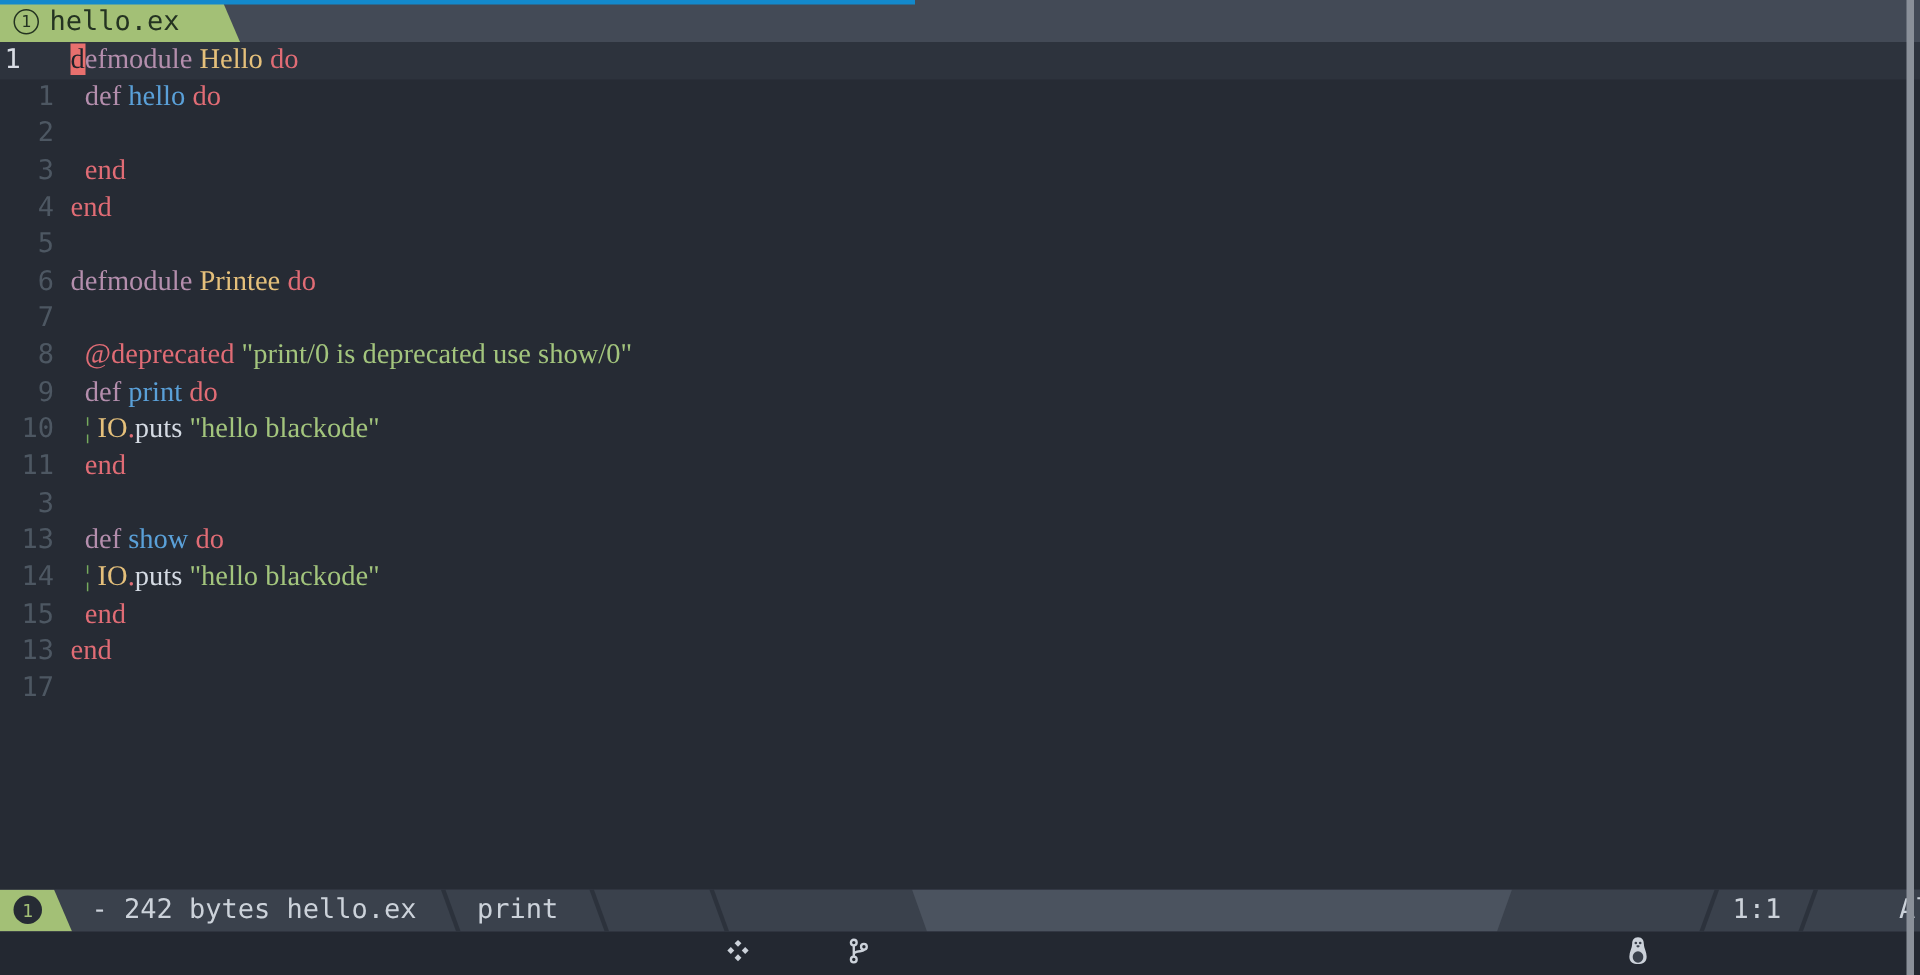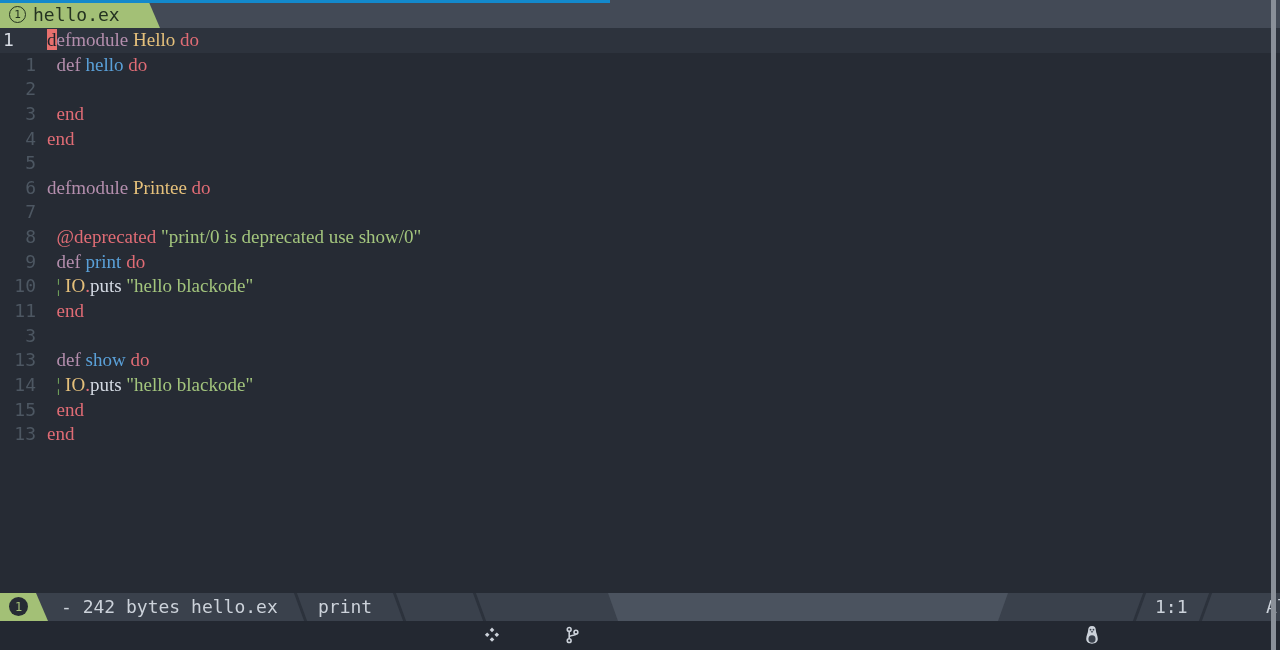--- a/index.html
+++ b/index.html
@@ -89,20 +89,21 @@
       <div class="row"><span class="gutter">7</span><span class="code"></span></div>
       <div class="row"><span class="gutter">8</span><span class="code"><span style="color: rgb(212, 218, 227);">  </span><span style="color: rgb(224, 108, 117);">@deprecated</span><span style="color: rgb(212, 218, 227);"> </span><span style="color: rgb(163, 197, 125);">"print/0 is deprecated use show/0"</span></span></div>
       <div class="row"><span class="gutter">9</span><span class="code"><span style="color: rgb(212, 218, 227);">  </span><span style="color: rgb(180, 142, 173);">def</span><span style="color: rgb(212, 218, 227);"> </span><span style="color: rgb(90, 160, 216);">print</span><span style="color: rgb(212, 218, 227);"> </span><span style="color: rgb(224, 108, 117);">do</span></span></div>
       <div class="row"><span class="gutter">10</span><span class="code"><span style="color: rgb(212, 218, 227);">  </span><span style="color: rgb(118, 171, 94);">¦</span><span style="color: rgb(212, 218, 227);"> </span><span style="color: rgb(229, 192, 123);">IO</span><span style="color: rgb(224, 108, 117);">.</span><span style="color: rgb(212, 218, 227);">puts</span><span style="color: rgb(212, 218, 227);"> </span><span style="color: rgb(163, 197, 125);">"hello blackode"</span></span></div>
       <div class="row"><span class="gutter">11</span><span class="code"><span style="color: rgb(212, 218, 227);">  </span><span style="color: rgb(224, 108, 117);">end</span></span></div>
       <div class="row"><span class="gutter">3</span><span class="code"></span></div>
       <div class="row"><span class="gutter">13</span><span class="code"><span style="color: rgb(212, 218, 227);">  </span><span style="color: rgb(180, 142, 173);">def</span><span style="color: rgb(212, 218, 227);"> </span><span style="color: rgb(90, 160, 216);">show</span><span style="color: rgb(212, 218, 227);"> </span><span style="color: rgb(224, 108, 117);">do</span></span></div>
       <div class="row"><span class="gutter">14</span><span class="code"><span style="color: rgb(212, 218, 227);">  </span><span style="color: rgb(118, 171, 94);">¦</span><span style="color: rgb(212, 218, 227);"> </span><span style="color: rgb(229, 192, 123);">IO</span><span style="color: rgb(224, 108, 117);">.</span><span style="color: rgb(212, 218, 227);">puts</span><span style="color: rgb(212, 218, 227);"> </span><span style="color: rgb(163, 197, 125);">"hello blackode"</span></span></div>
       <div class="row"><span class="gutter">15</span><span class="code"><span style="color: rgb(212, 218, 227);">  </span><span style="color: rgb(224, 108, 117);">end</span></span></div>
       <div class="row"><span class="gutter">13</span><span class="code"><span style="color: rgb(224, 108, 117);">end</span></span></div>
+      <div class="row"><span class="gutter">17</span><span class="code"></span></div>
     </div>
 
   <div class="statusbar">
     <div class="sb-flag"></div>
     <div class="sb-buf-circle">1</div>
 
     <div class="sb-light"></div>
 
     <div class="sep lean-l" style="left:299px"></div>
     <div class="sep lean-l" style="left:398px"></div>

